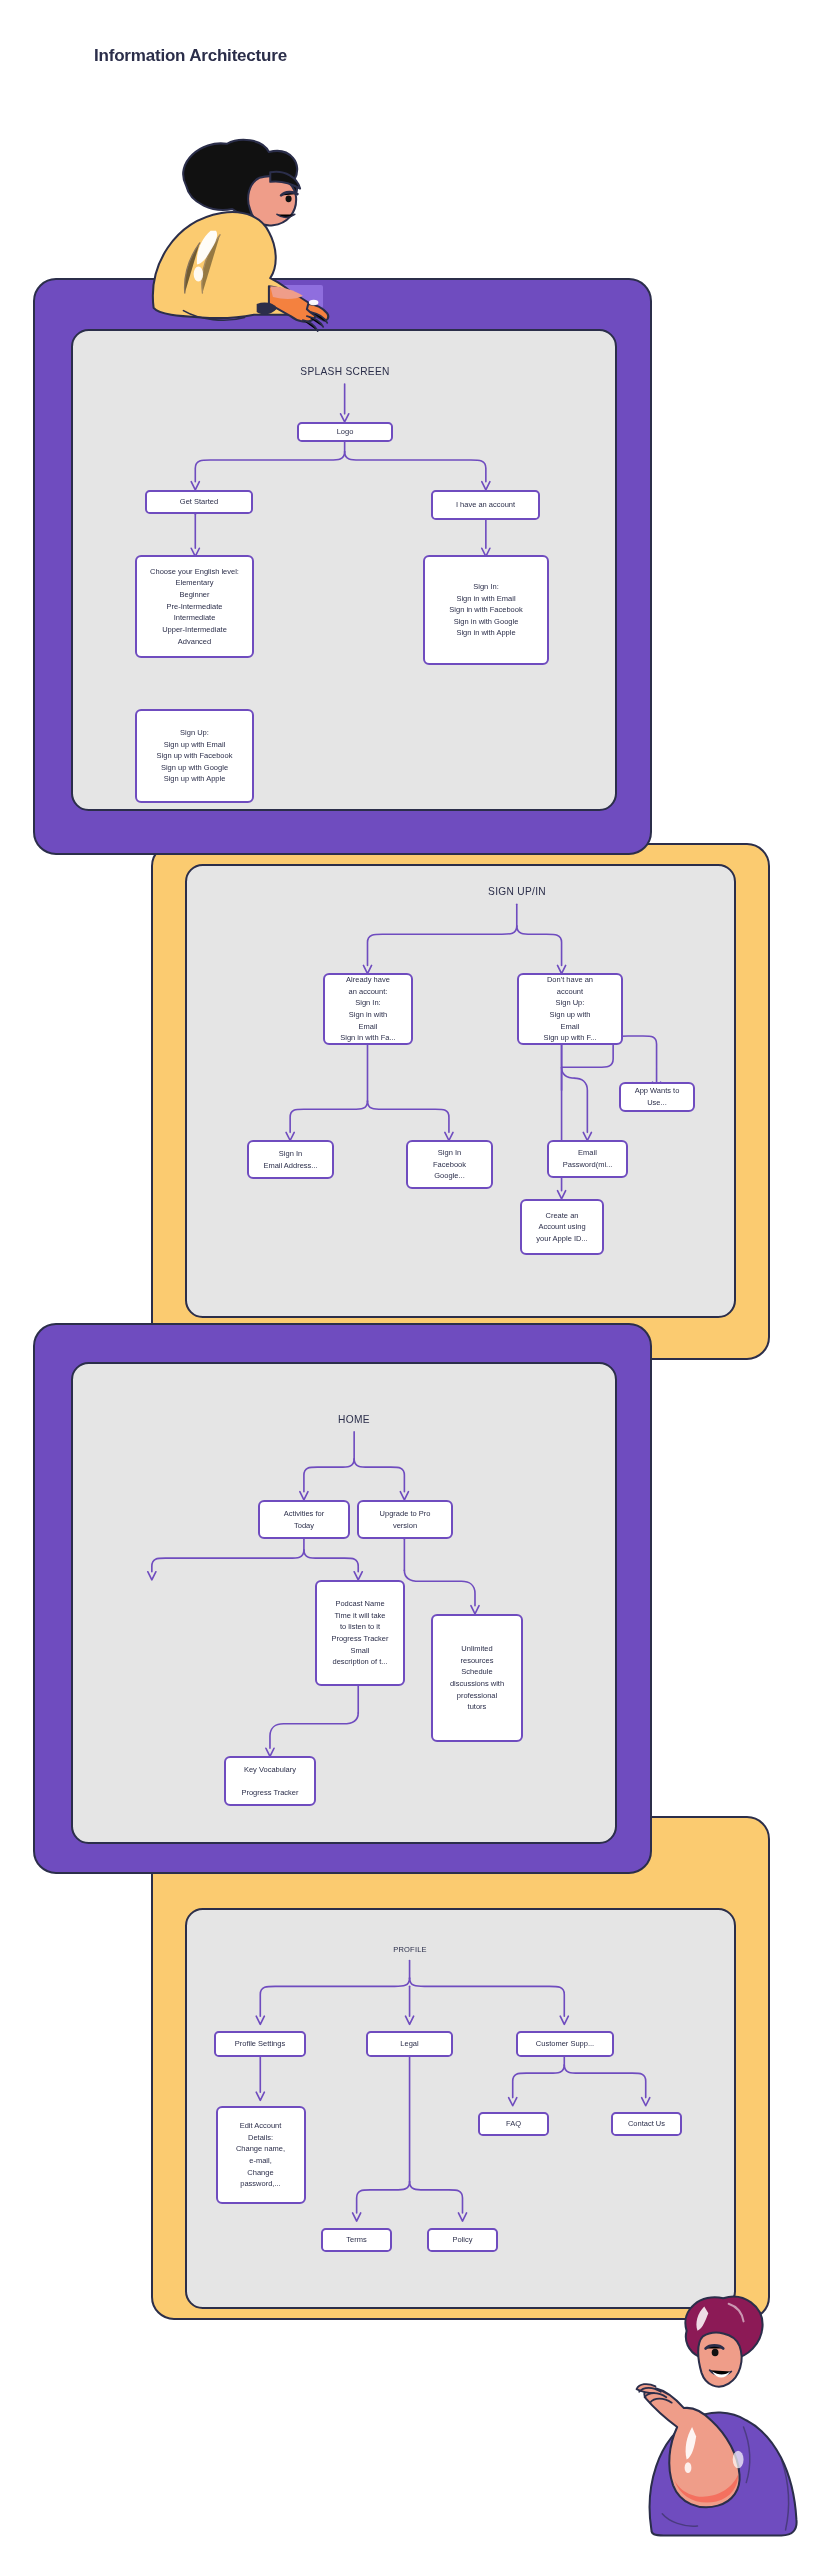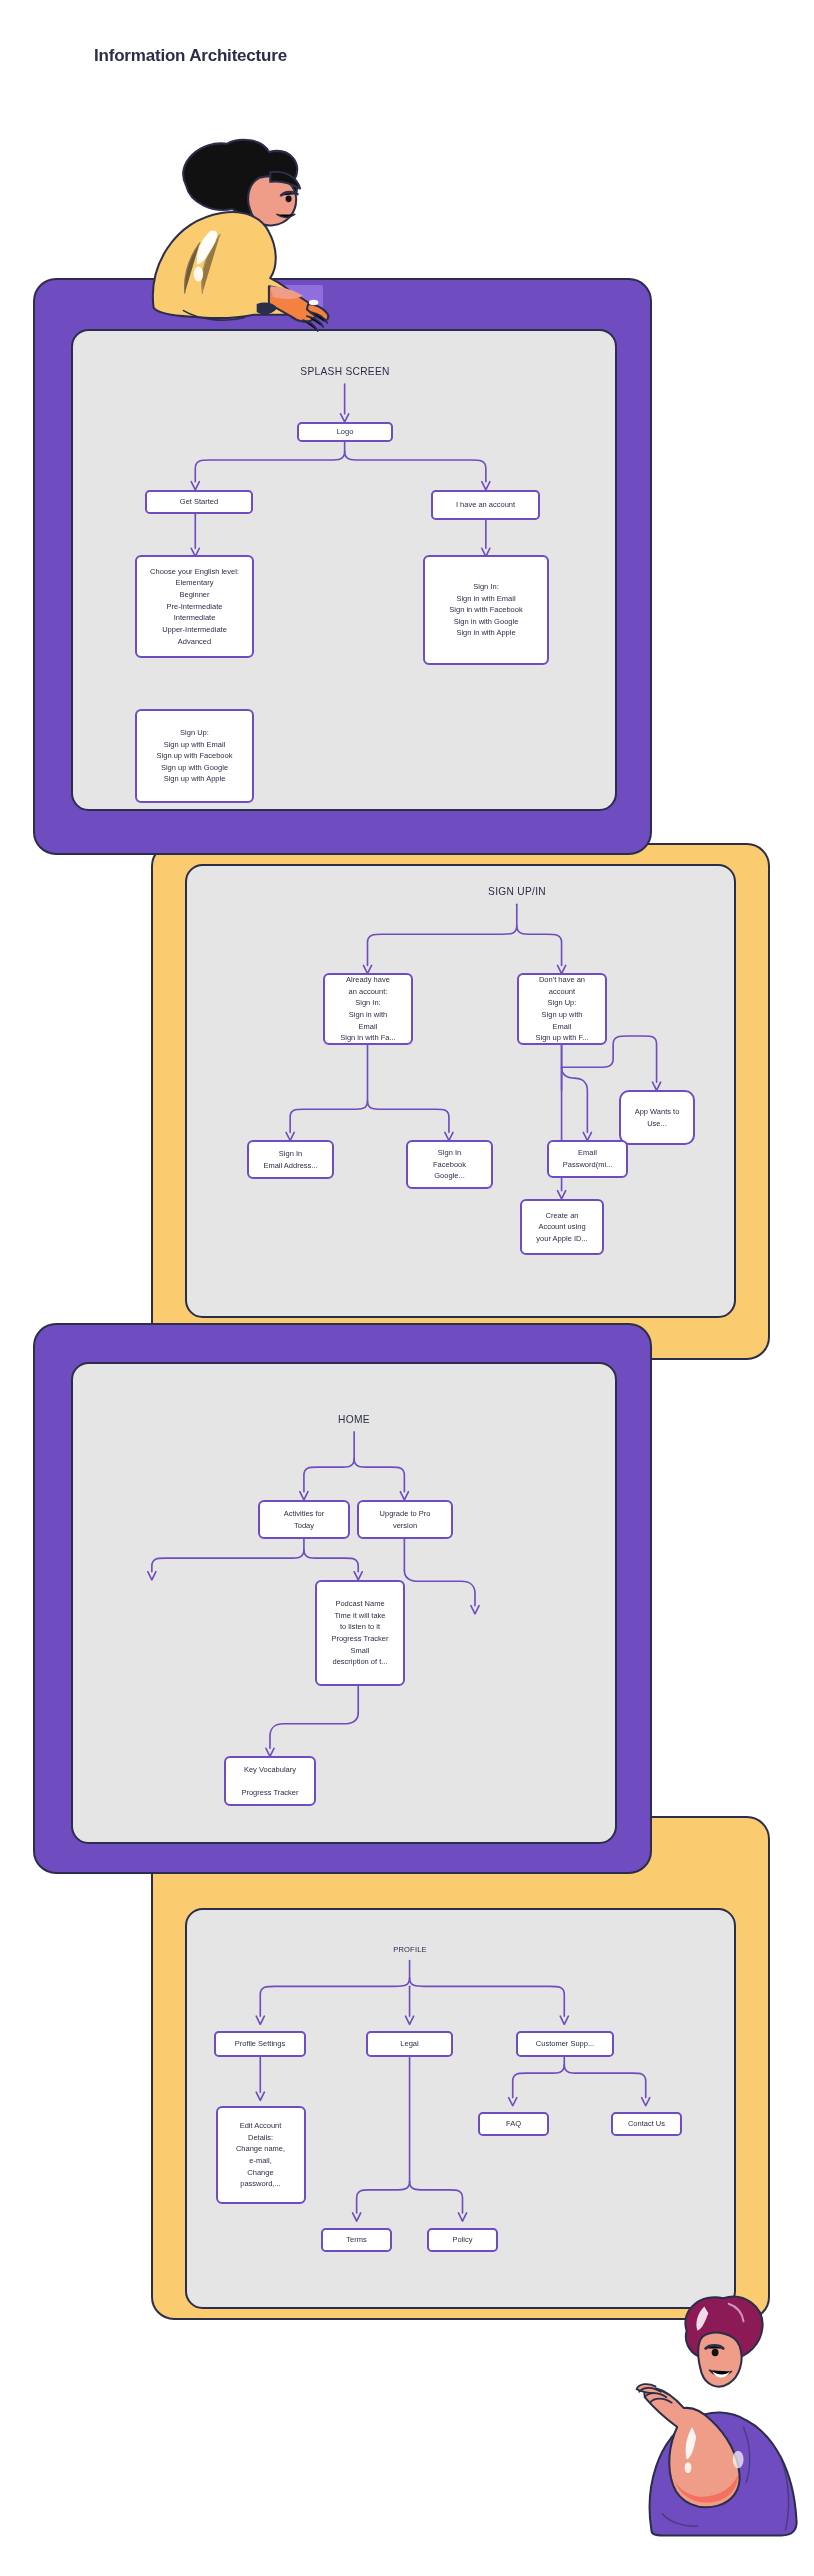--- a/index.html
+++ b/index.html
@@ -185,28 +185,28 @@
         <path d="M552 262 L552 478"></path>
         <path d="M546 478 L552 490 L558 478"></path>
       </svg>
 
       <div class="node" style="left:136px; top:107px; width:90px; height:72px;">Already have
 an account:
 Sign In:
 Sign in with
 Email
 Sign in with Fa...</div>
-      <div class="node" style="left:330px; top:107px; width:90px; height:72px;">Don't have an
+      <div class="node" style="left:330px; top:107px; width:106px; height:72px;">Don't have an
 account
 Sign Up:
 Sign up with
 Email
 Sign up with F...</div>
 
-      <div class="node" style="left:432px; top:224px; width:76px; height:55px;border-radius:10px;">App Wants to
+      <div class="node" style="left:432px; top:216px; width:76px; height:30px;">App Wants to
 Use...</div>
 
       <div class="node" style="left:60px; top:274px; width:87px; height:39px;">Sign In
 Email Address...</div>
       <div class="node" style="left:219px; top:274px; width:87px; height:49px;">Sign In
 Facebook
 Google...</div>
       <div class="node" style="left:360px; top:274px; width:81px; height:38px;">Email
 Password(mi...</div>
 
@@ -299,20 +299,26 @@
 Today</div>
       <div class="node" style="left:284px; top:136px; width:96px; height:39px;">Upgrade to Pro
 version</div>
 
       <div class="node" style="left:242px; top:216px; width:90px; height:106px;">Podcast Name
 Time it will take
 to listen to it
 Progress Tracker
 Small
 description of t...</div>
+      <div class="node" style="left:358px; top:250px; width:92px; height:128px;">Unlimited
+resources
+Schedule
+discussions with
+professional
+tutors</div>
 
       <div class="node" style="left:151px; top:392px; width:92px; height:50px;">Key Vocabulary
 
 Progress Tracker</div>
     </div>
   </div>
 
   <svg class="illus" style="left:99px; top:133px; width:272px; height:217px;" viewBox="0 0 400 320">
     <g stroke="#2b2e4a" stroke-width="3" stroke-linejoin="round" stroke-linecap="round">
 

